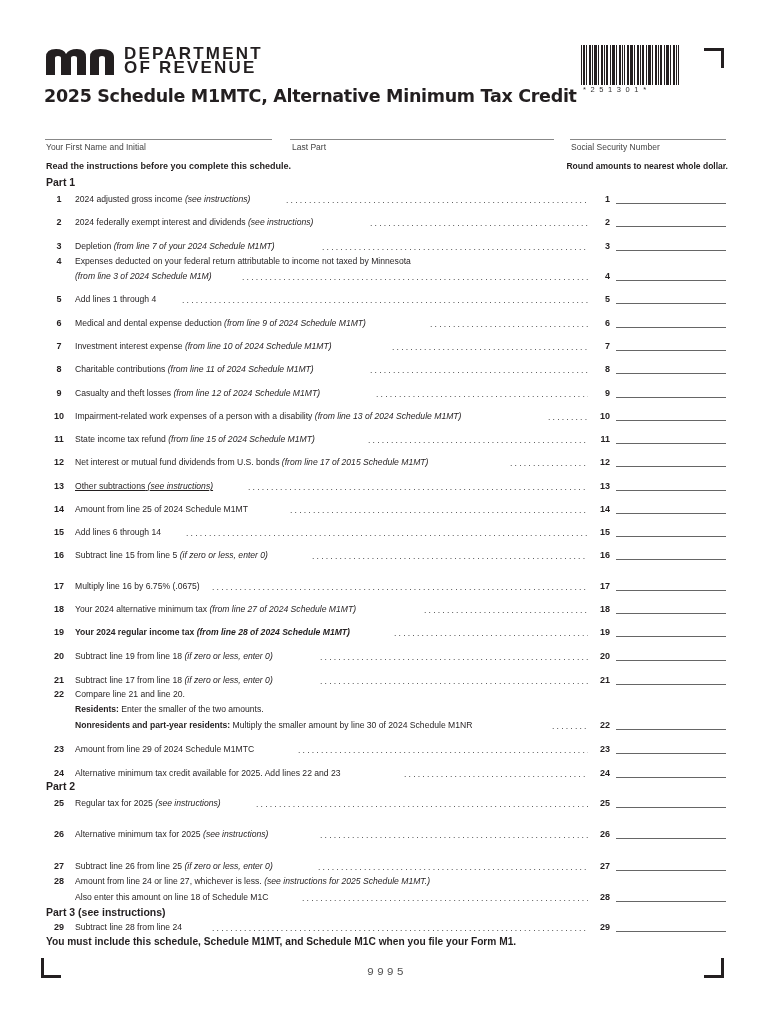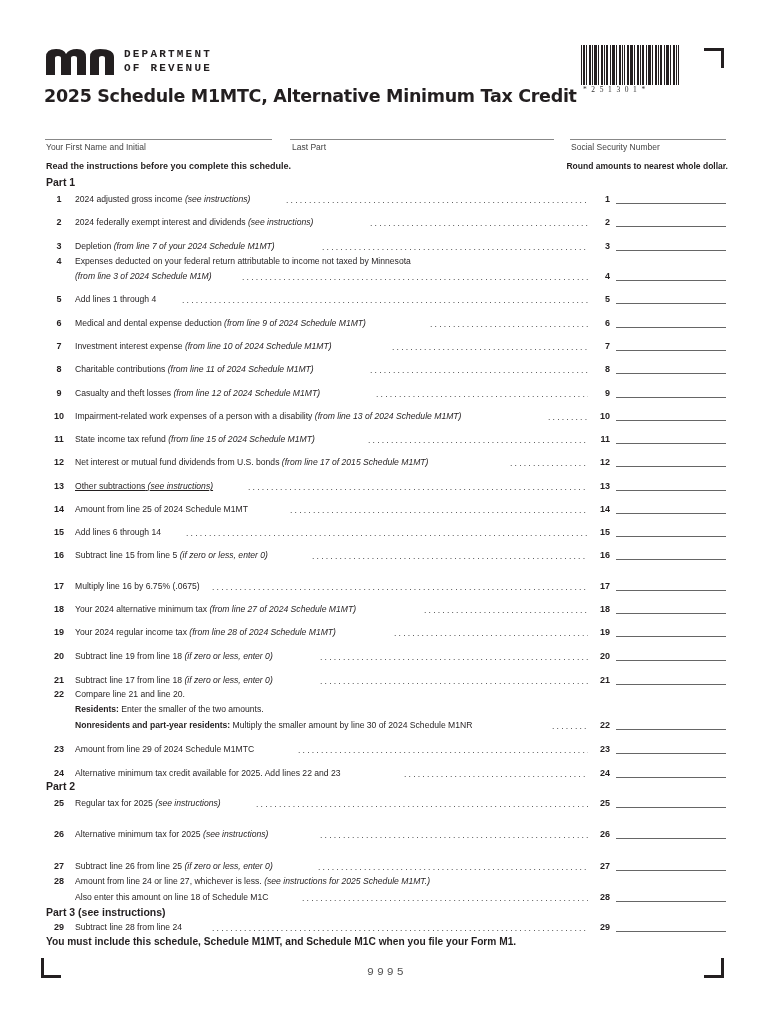--- a/index.html
+++ b/index.html
@@ -1,24 +1,24 @@
 <!DOCTYPE html>
 <html><head>
 <meta charset="utf-8">
 <style>
   * { box-sizing: border-box; margin: 0; padding: 0; }
   html, body { width: 770px; height: 1024px; background: #ffffff; overflow: hidden; }
   body { position: relative; font-family: "Liberation Sans", sans-serif; color: #231f20; }
 
   .logo { position: absolute; left: 44px; top: 47px; display: flex; align-items: center; }
   .logo svg { display: block; }
-  .logo-text { margin-left: 8px; font-family: Liberation Mono, monospace; font-weight: bold; font-size: 11px; letter-spacing: 2.2px; line-height: 14px; color: #231f20; }
+  .logo-text { margin-left: 8px; font-family: Liberation Sans, sans-serif; font-weight: bold; font-size: 17px; letter-spacing: 2.2px; line-height: 14px; color: #231f20; }
 
   .barcode { position: absolute; left: 581px; top: 45px; width: 98px; height: 40px; }
-  .barcode-num { position: absolute; left: 583px; top: 85px; width: 96px; font-family: Liberation Serif, serif; font-size: 7.5px; letter-spacing: 4.6px; color: #333; }
+  .barcode-num { position: absolute; left: 583px; top: 85px; width: 96px; font-family: Liberation Sans, sans-serif; font-size: 7.5px; letter-spacing: 4.6px; color: #333; }
 
   .corner { position: absolute; width: 20px; height: 20px; border-color: #231f20; border-style: solid; border-width: 0; }
   .corner.tr { left: 704px; top: 48px; border-top-width: 3px; border-right-width: 3px; }
   .corner.bl { left: 41px; top: 958px; border-bottom-width: 3px; border-left-width: 3px; }
   .corner.br { left: 704px; top: 958px; border-bottom-width: 3px; border-right-width: 3px; }
 
   .title { position: absolute; left: 44px; top: 86px; font-family: "DejaVu Sans", sans-serif; font-weight: bold; font-size: 17.5px; letter-spacing: -0.3px; color: #231f20; }
 
   .field-line { position: absolute; top: 139px; border-top: 1px solid #888; height: 0; }
   .field-label { position: absolute; top: 142px; font-size: 8.5px; color: #444; }
@@ -212,21 +212,21 @@
 <div class="box-num" style="top:581px;">17</div>
 <div class="amount-field" style="top:579px;"></div>
 
 <div class="line-num" style="top:604px;">18</div>
 <div class="line-text" style="top:604px;"><span>Your 2024 alternative minimum tax</span> <i>(from line 27 of 2024 Schedule M1MT)</i></div>
 <div class="dots" style="top:605px;left:424px;width:164px;">................................................................</div>
 <div class="box-num" style="top:604px;">18</div>
 <div class="amount-field" style="top:602px;"></div>
 
 <div class="line-num" style="top:627px;">19</div>
-<div class="line-text" style="top:627px;"><span>Your 2024 regular income tax</span> <i>(from line 28 of 2024 Schedule M1MT)</i></div>
+<div class="line-text" style="top:627px;font-weight:bold;"><span>Your 2024 regular income tax</span> <i>(from line 28 of 2024 Schedule M1MT)</i></div>
 <div class="dots" style="top:628px;left:394px;width:194px;">................................................................................</div>
 <div class="box-num" style="top:627px;">19</div>
 <div class="amount-field" style="top:625px;"></div>
 
 <div class="line-num" style="top:651px;">20</div>
 <div class="line-text" style="top:651px;"><span>Subtract line 19 from line 18</span> <i>(if zero or less, enter 0)</i></div>
 <div class="dots" style="top:652px;left:320px;width:268px;">................................................................................................</div>
 <div class="box-num" style="top:651px;">20</div>
 <div class="amount-field" style="top:649px;"></div>
 

